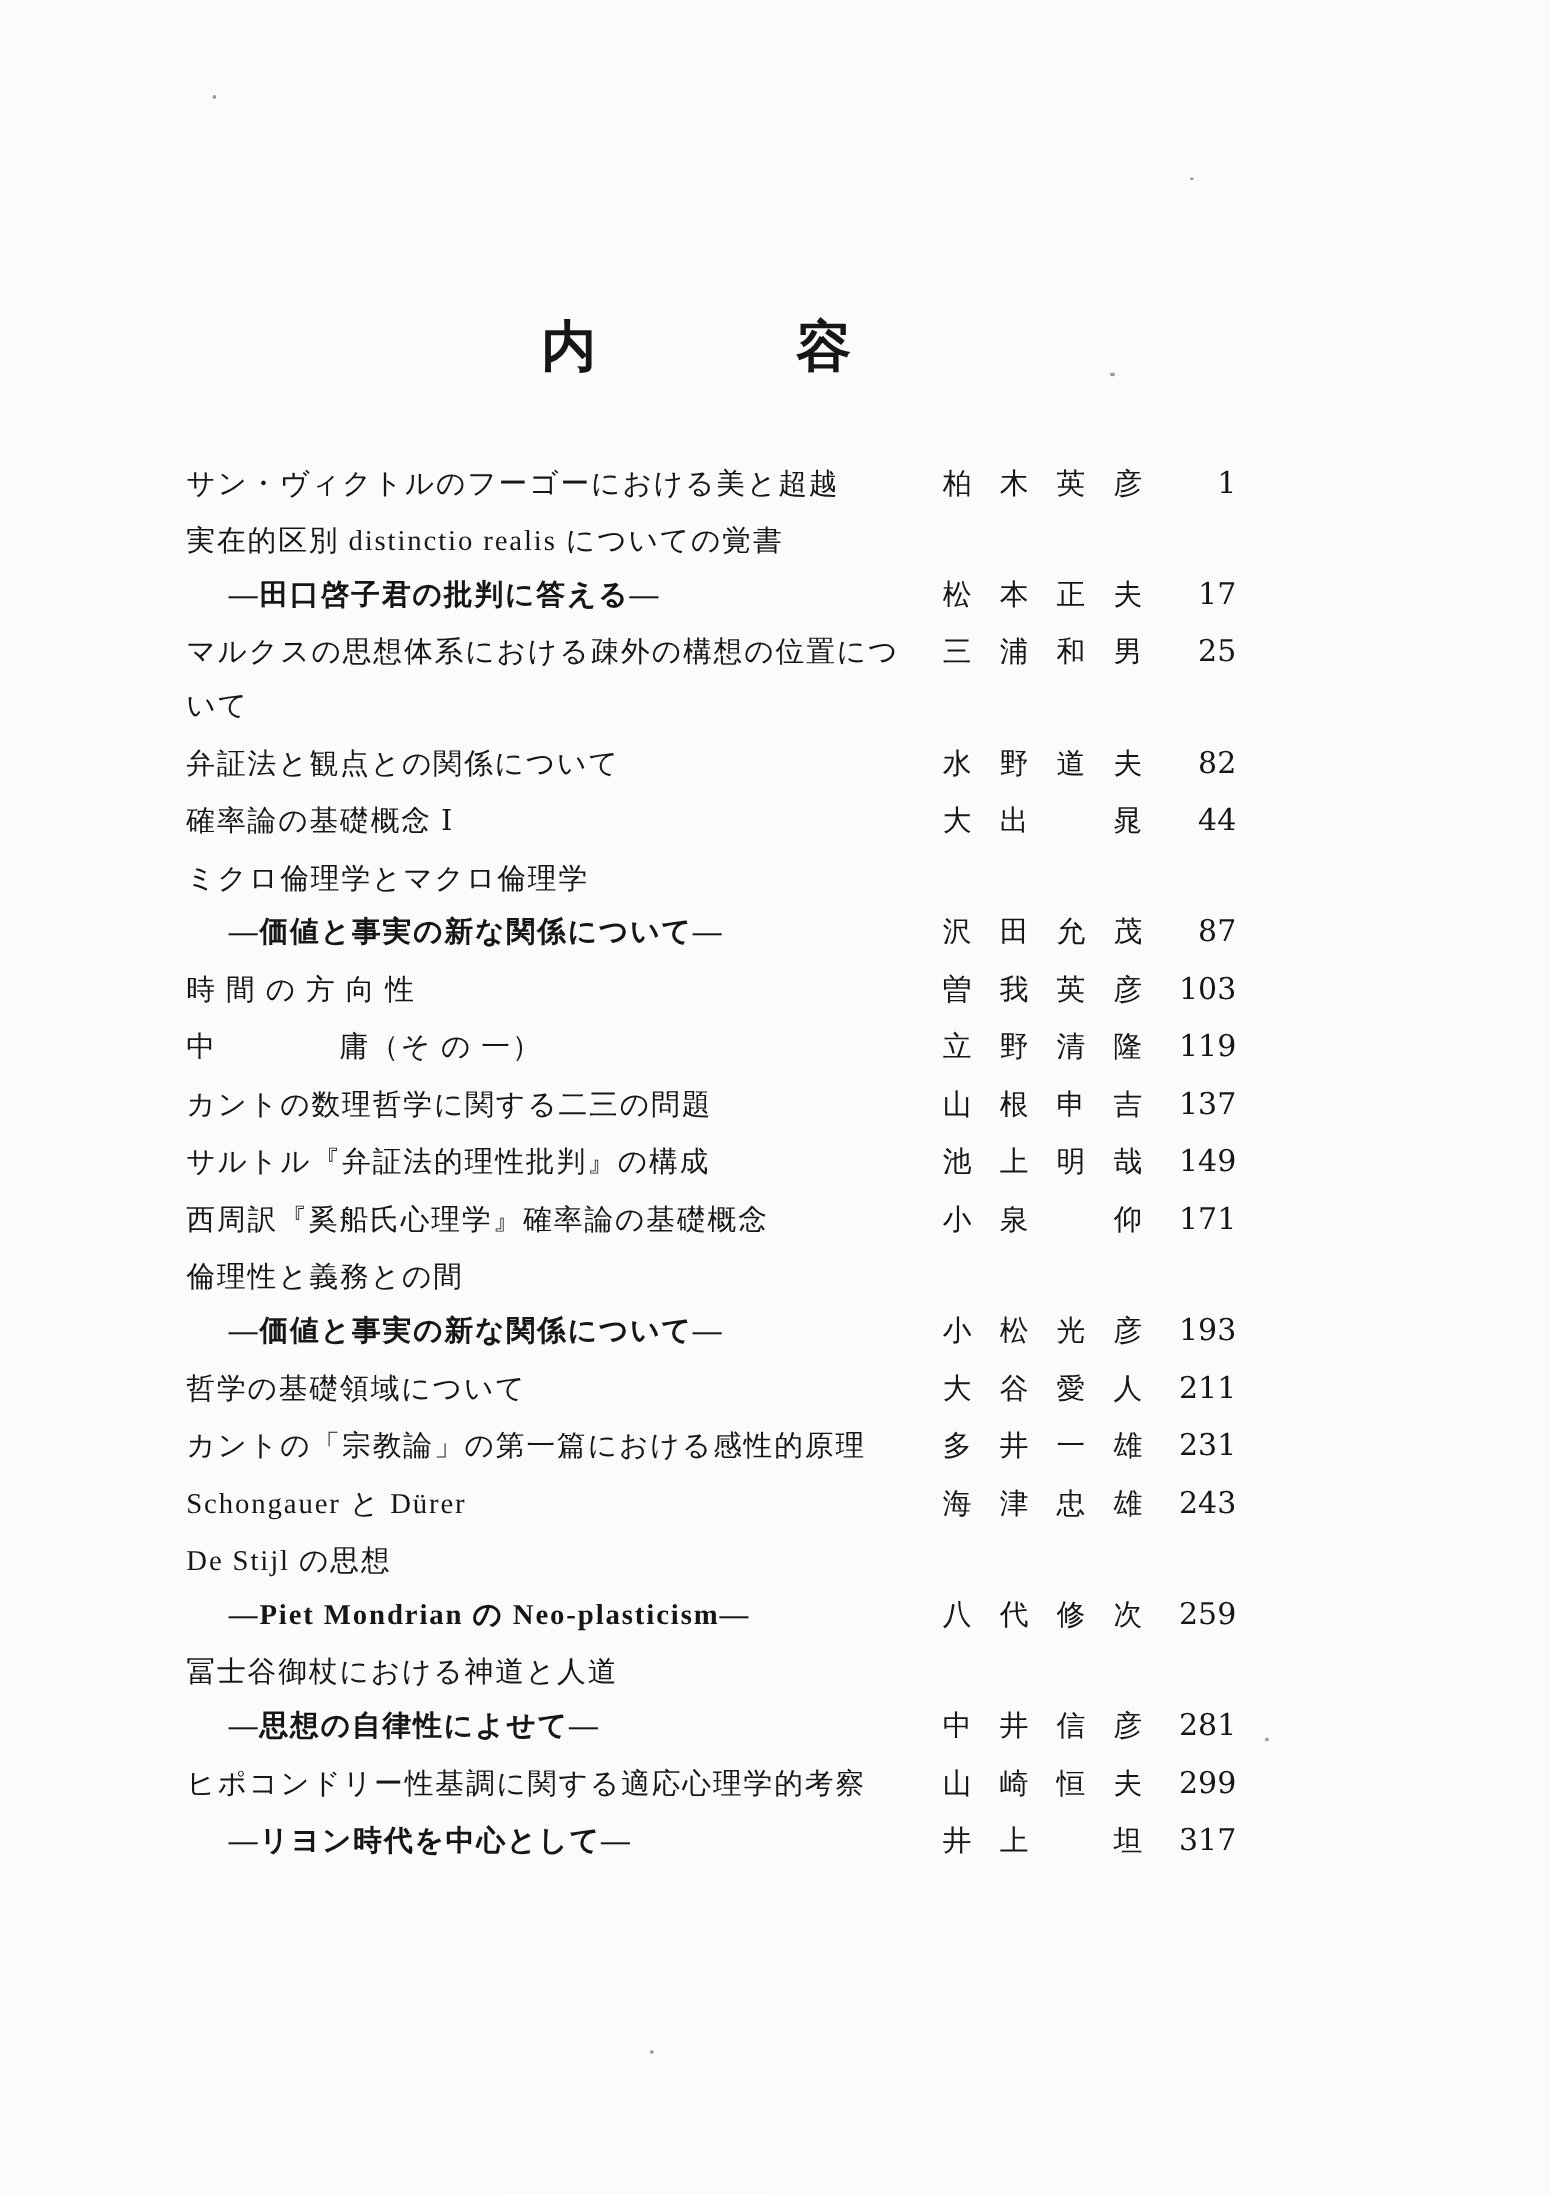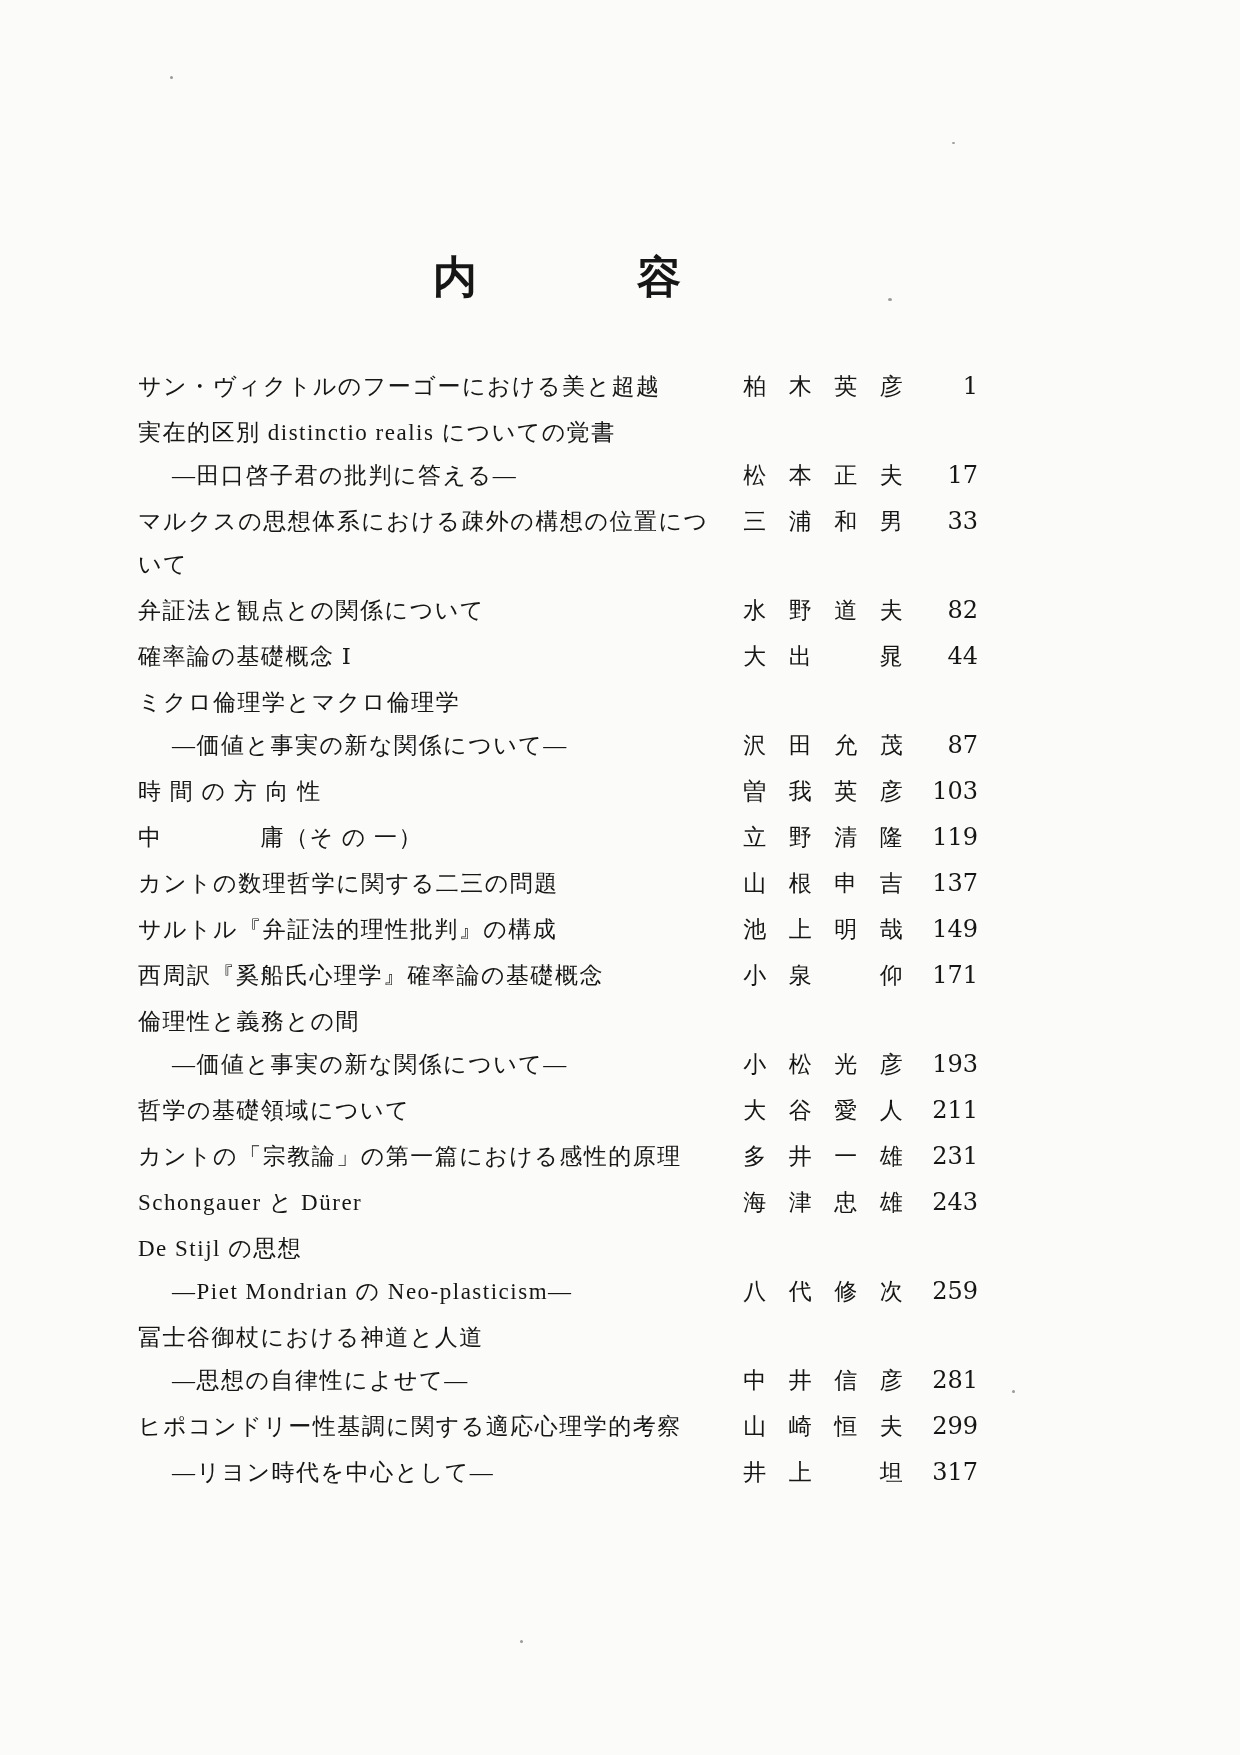--- a/index.html
+++ b/index.html
@@ -27,38 +27,40 @@
     display: flex;
     justify-content: center;
     gap: 158px;
     font-size: 44px;
     font-weight: 600;
     letter-spacing: 2px;
     margin-bottom: 58px;
   }
   .toc {
     width: 100%;
+    margin-left: 11px;
   }
   .entry {
     margin-bottom: 3px;
   }
   .line {
     display: flex;
     align-items: baseline;
     min-height: 43px;
     font-size: 23px;
     line-height: 43px;
   }
   .t {
     flex: 1 1 auto;
     letter-spacing: 1.5px;
     white-space: pre-wrap;
   }
   .t.indent {
     padding-left: 34px;
+    font-weight: bold;
   }
   .author {
     flex: 0 0 auto;
     width: 182px;
     display: grid;
     grid-template-columns: repeat(4, 1fr);
     font-size: 23px;
   }
   .author span {
     text-align: center;
@@ -121,21 +123,21 @@
         </div>
         <div class="entry">
           <div class="line">
             <span class="t">マルクスの思想体系における疎外の構想の位置について</span>
             <span class="author">
               <span>三</span>
               <span>浦</span>
               <span>和</span>
               <span>男</span>
             </span>
-            <span class="pg">33</span>
+            <span class="pg">25</span>
           </div>
         </div>
         <div class="entry">
           <div class="line">
             <span class="t">弁証法と観点との関係について</span>
             <span class="author">
               <span>水</span>
               <span>野</span>
               <span>道</span>
               <span>夫</span>

